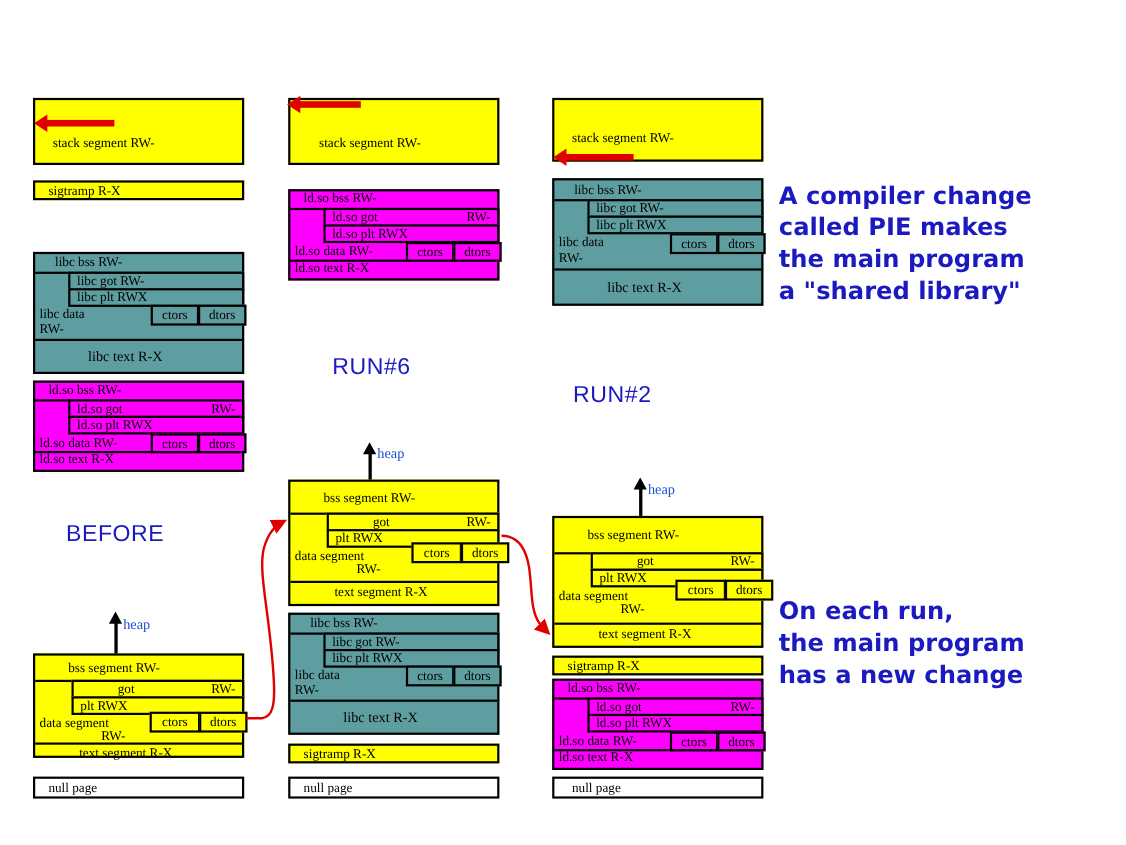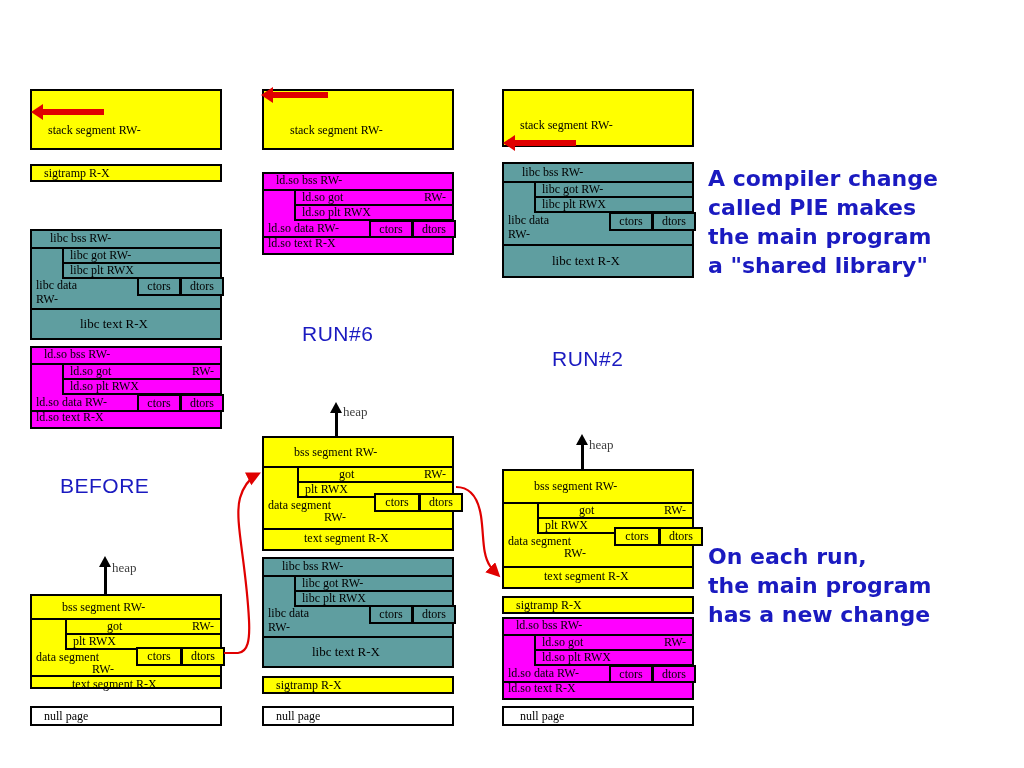--- a/index.html
+++ b/index.html
@@ -57,21 +57,21 @@
     border-right:12px solid #e00000;
   }
 
   
   .heaparrow{position:absolute;width:3px;background:#000;}
   .heaparrow::before{
     content:"";position:absolute;left:-5px;top:-10px;
     width:0;height:0;border-left:6px solid transparent;border-right:6px solid transparent;
     border-bottom:11px solid #000;
   }
-  .heaplbl{position:absolute;font-family:"Liberation Serif", serif;font-size:13px;color:#404040;}
+  .heaplbl{position:absolute;font-family:"Liberation Serif", serif;font-size:13px;color:#1d4ed8;}
 
   svg.overlay{position:absolute;left:0;top:0;width:1024px;height:768px;pointer-events:none;}
 </style>
 </head>
 <body>
 
 <div class="canvas">
 
 
   <div class="block yellow" style="left:30px;top:89px;width:192px;height:61px;">
@@ -271,21 +271,21 @@
       <div class="lbl" style="left:4px;top:-2px;">libc data</div>
       <div class="lbl" style="left:4px;top:12px;">RW-</div>
       <div class="ct teal" style="left:105px;top:-4px;width:44px;height:19px;">ctors</div>
       <div class="ct teal" style="left:148px;top:-4px;width:44px;height:19px;">dtors</div>
     </div>
     <div class="row" style="height:30px;">
       <div class="lbl big" style="left:48px;top:8px;">libc text R-X</div>
     </div>
   </div>
 
-  <div class="runlbl" style="left:552px;top:347px;">RUN#2</div>
+  <div class="runlbl" style="left:521px;top:347px;">RUN#2</div>
 
   <div class="heaparrow" style="left:581px;top:444px;height:26px;"></div>
   <div class="heaplbl" style="left:589px;top:437px;">heap</div>
 
   <div class="block yellow" style="left:502px;top:469px;width:192px;height:120px;">
     <div class="row" style="height:33px;">
       <div class="lbl" style="left:30px;top:9px;">bss segment RW-</div>
     </div>
     <div class="row" style="height:31px;border-bottom:none;">
       <div class="inset yellow" style="left:33px;top:-2px;width:157px;height:17px;">

